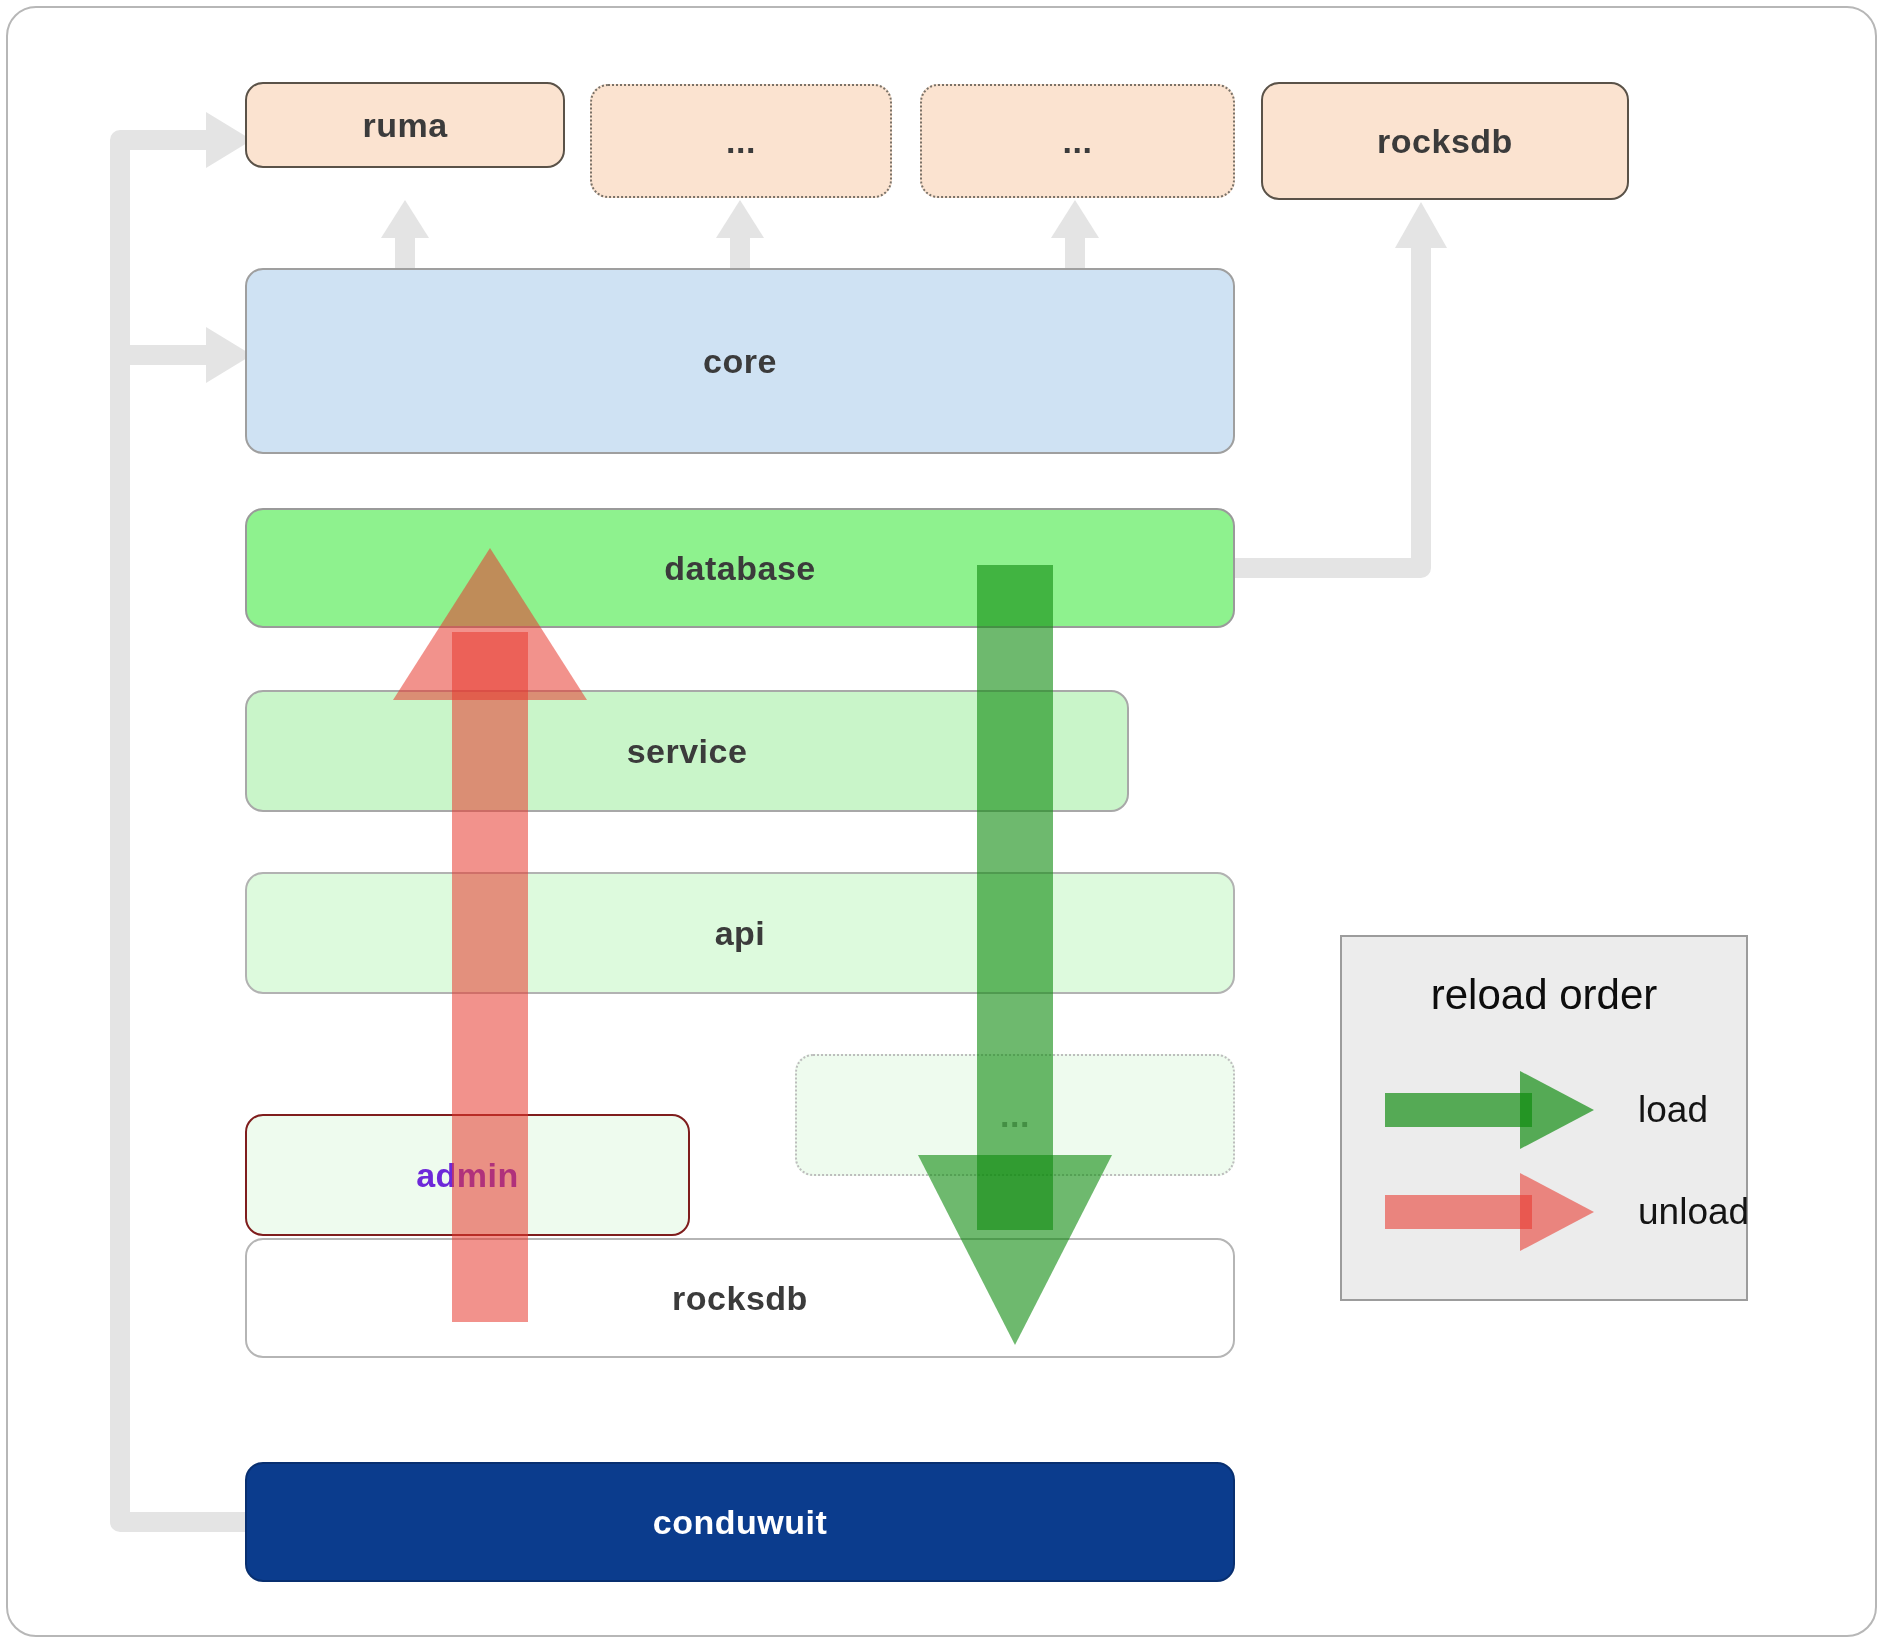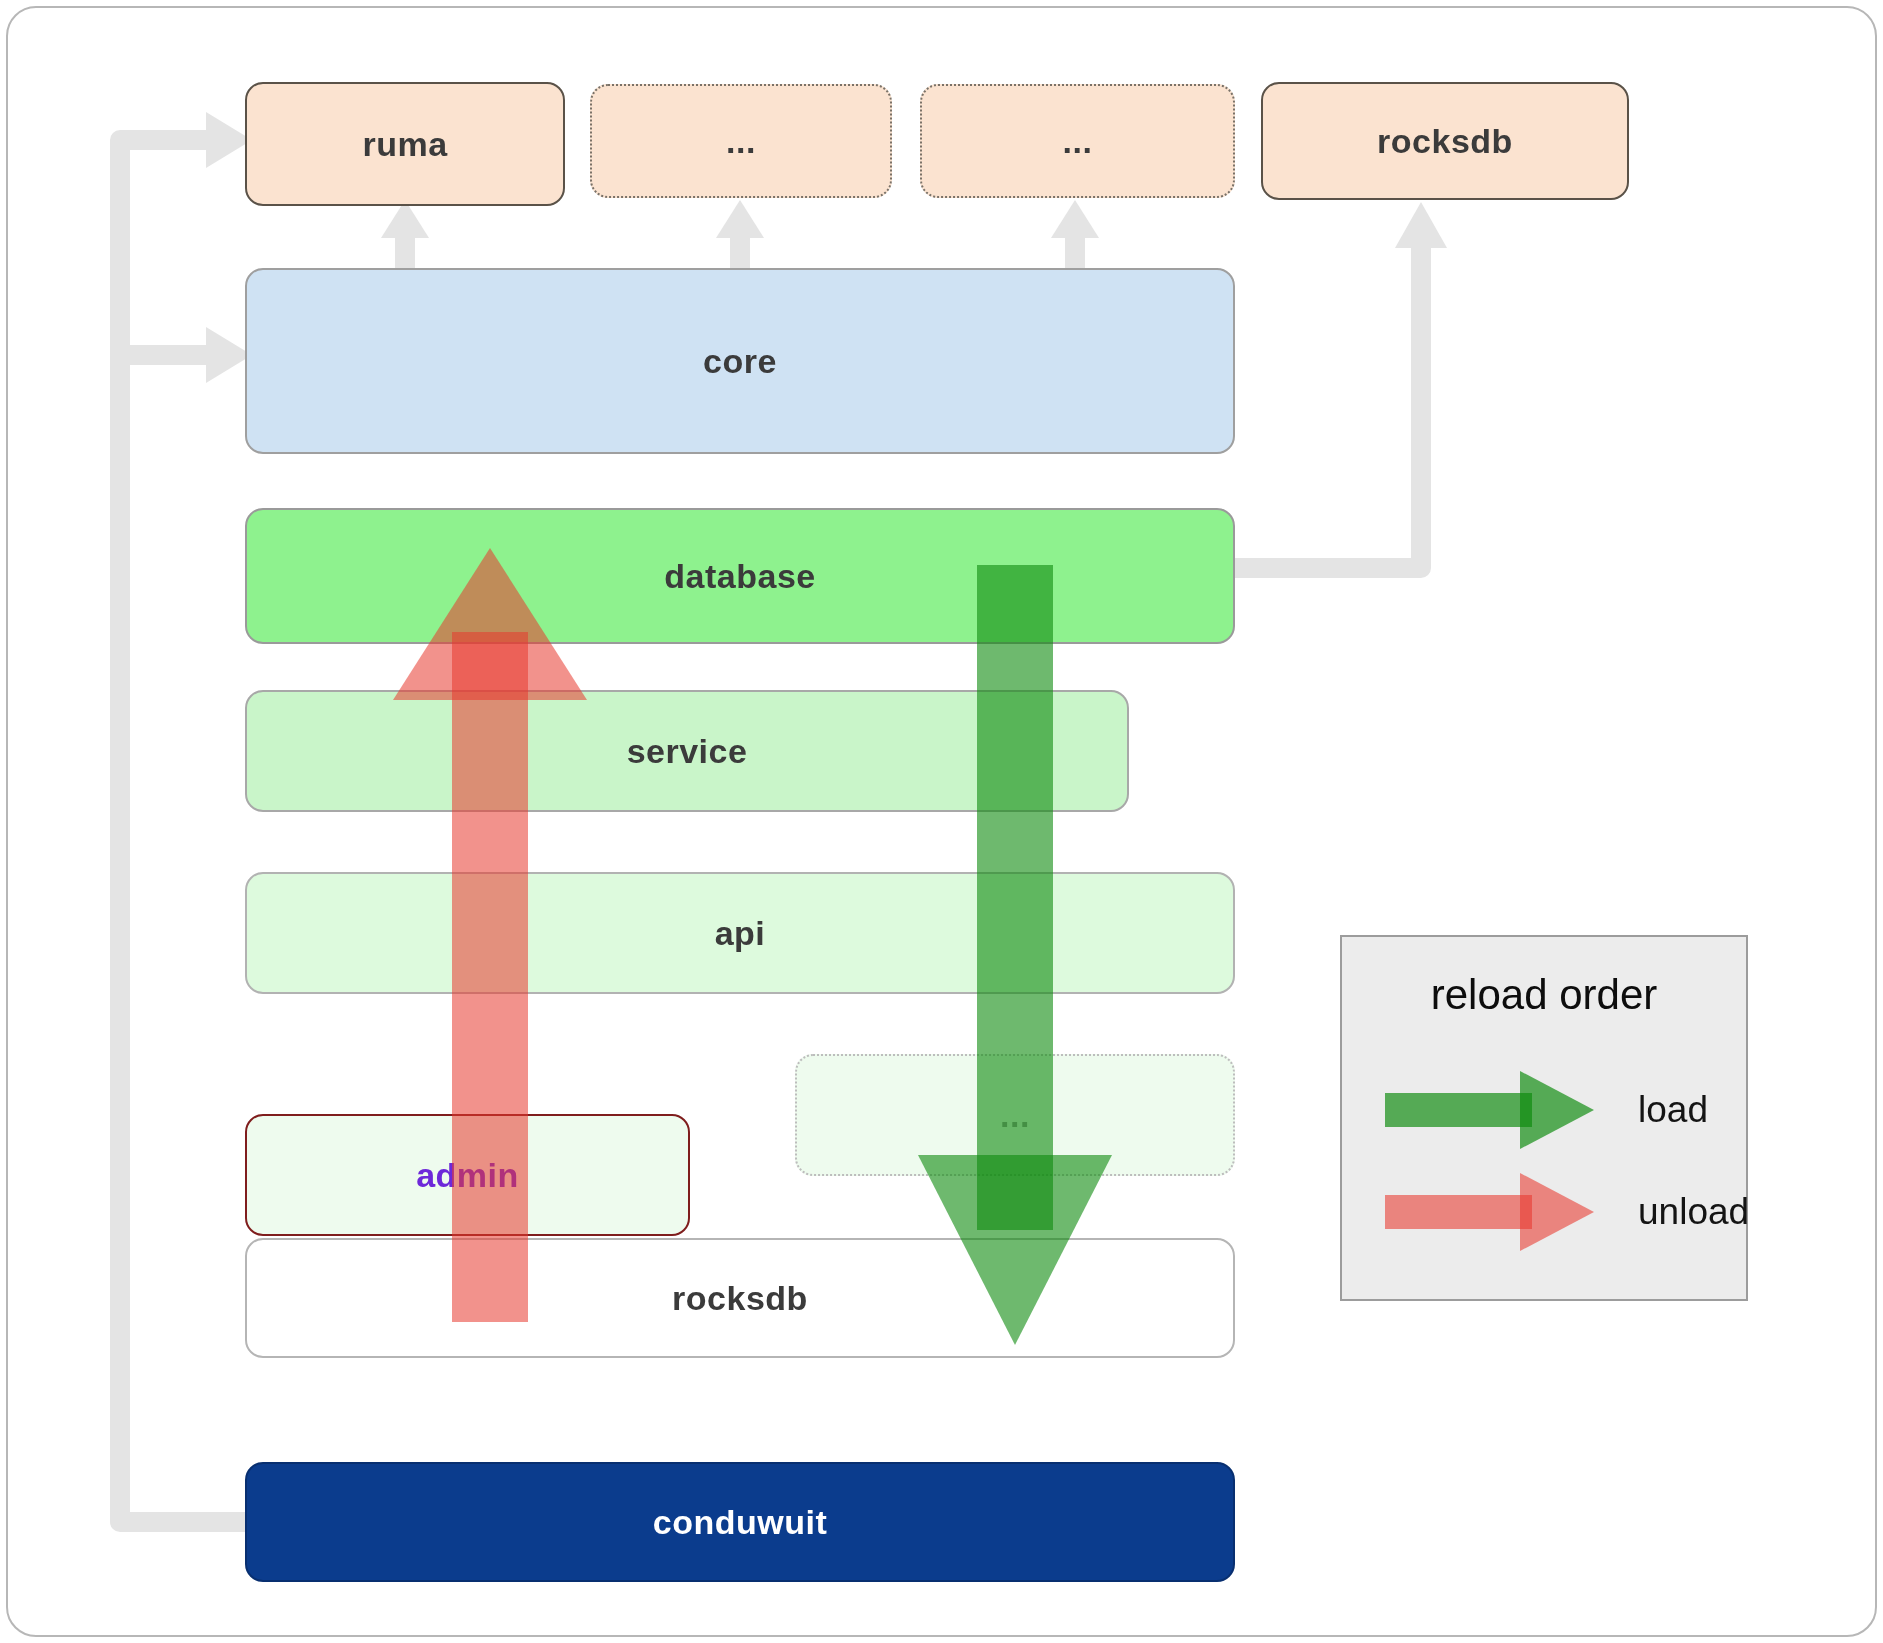--- a/index.html
+++ b/index.html
@@ -5,26 +5,26 @@
   html,body{margin:0;padding:0;background:#ffffff;}
   body{font-family:"Liberation Sans",sans-serif;}
   .canvas{position:relative;width:1883px;height:1643px;background:#ffffff;overflow:hidden;}
   .frame{position:absolute;left:6px;top:6px;right:6px;bottom:6px;border:2px solid #b7b7b7;border-radius:30px;z-index:0;}
   .layer{position:absolute;left:0;top:0;width:1883px;height:1643px;pointer-events:none;}
   .layer.connectors{z-index:1;}
   .layer.reload{z-index:3;}
   .box{position:absolute;display:flex;align-items:center;justify-content:center;
        font-size:34px;font-weight:600;color:#3b3b3b;border-radius:18px;
        box-sizing:border-box;z-index:2;letter-spacing:0.5px;}
-  .b-ruma     {left:245px;top:82px;  width:320px;height:124px;background:#fbe3d0;border:2px solid #5a5248;}
+  .b-ruma     {left:245px;top:82px;  width:320px;height:86px;background:#fbe3d0;border:2px solid #5a5248;}
   .b-ext1     {left:590px;top:84px;  width:302px;height:114px;background:#fbe3d0;border:2px dotted #7a7268;}
   .b-ext2     {left:920px;top:84px;  width:315px;height:114px;background:#fbe3d0;border:2px dotted #7a7268;}
   .b-rocksdb  {left:1261px;top:82px; width:368px;height:118px;background:#fbe3d0;border:2px solid #5a5248;}
   .b-core     {left:245px;top:268px; width:990px;height:186px;background:#cfe2f3;border:2px solid #9f9f9f;}
-  .b-database {left:245px;top:508px; width:990px;height:136px;background:#8ef28e;border:2px solid #9a9a9a;}
+  .b-database {left:245px;top:508px; width:990px;height:120px;background:#8ef28e;border:2px solid #9a9a9a;}
   .b-service  {left:245px;top:690px; width:884px;height:122px;background:#c9f5c9;border:2px solid #a8a8a8;}
   .b-api      {left:245px;top:872px; width:990px;height:122px;background:#ddfadd;border:2px solid #b2b2b2;}
   .b-admin    {left:245px;top:1114px;width:445px;height:122px;background:#eefbee;border:2px solid #7f1d1d;color:#6d28d9;}
   .b-ext3     {left:795px;top:1054px;width:440px;height:122px;background:#eefbee;border:2px dotted #bdbdbd;color:#979797;}
   .b-router   {left:245px;top:1238px;width:990px;height:120px;background:#ffffff;border:2px solid #b5b5b5;}
   .b-conduwuit{left:245px;top:1462px;width:990px;height:120px;background:#0b3c8d;border:2px solid #082f70;color:#ffffff;font-weight:700;}
   .legend{position:absolute;left:1340px;top:935px;width:408px;height:366px;
           background:#ececec;border:2px solid #9c9c9c;box-sizing:border-box;z-index:2;}
   .legend-title{margin-top:34px;text-align:center;font-size:42px;color:#0d0d0d;font-weight:500;}
   .legend-row{position:absolute;left:38px;display:flex;align-items:center;}

